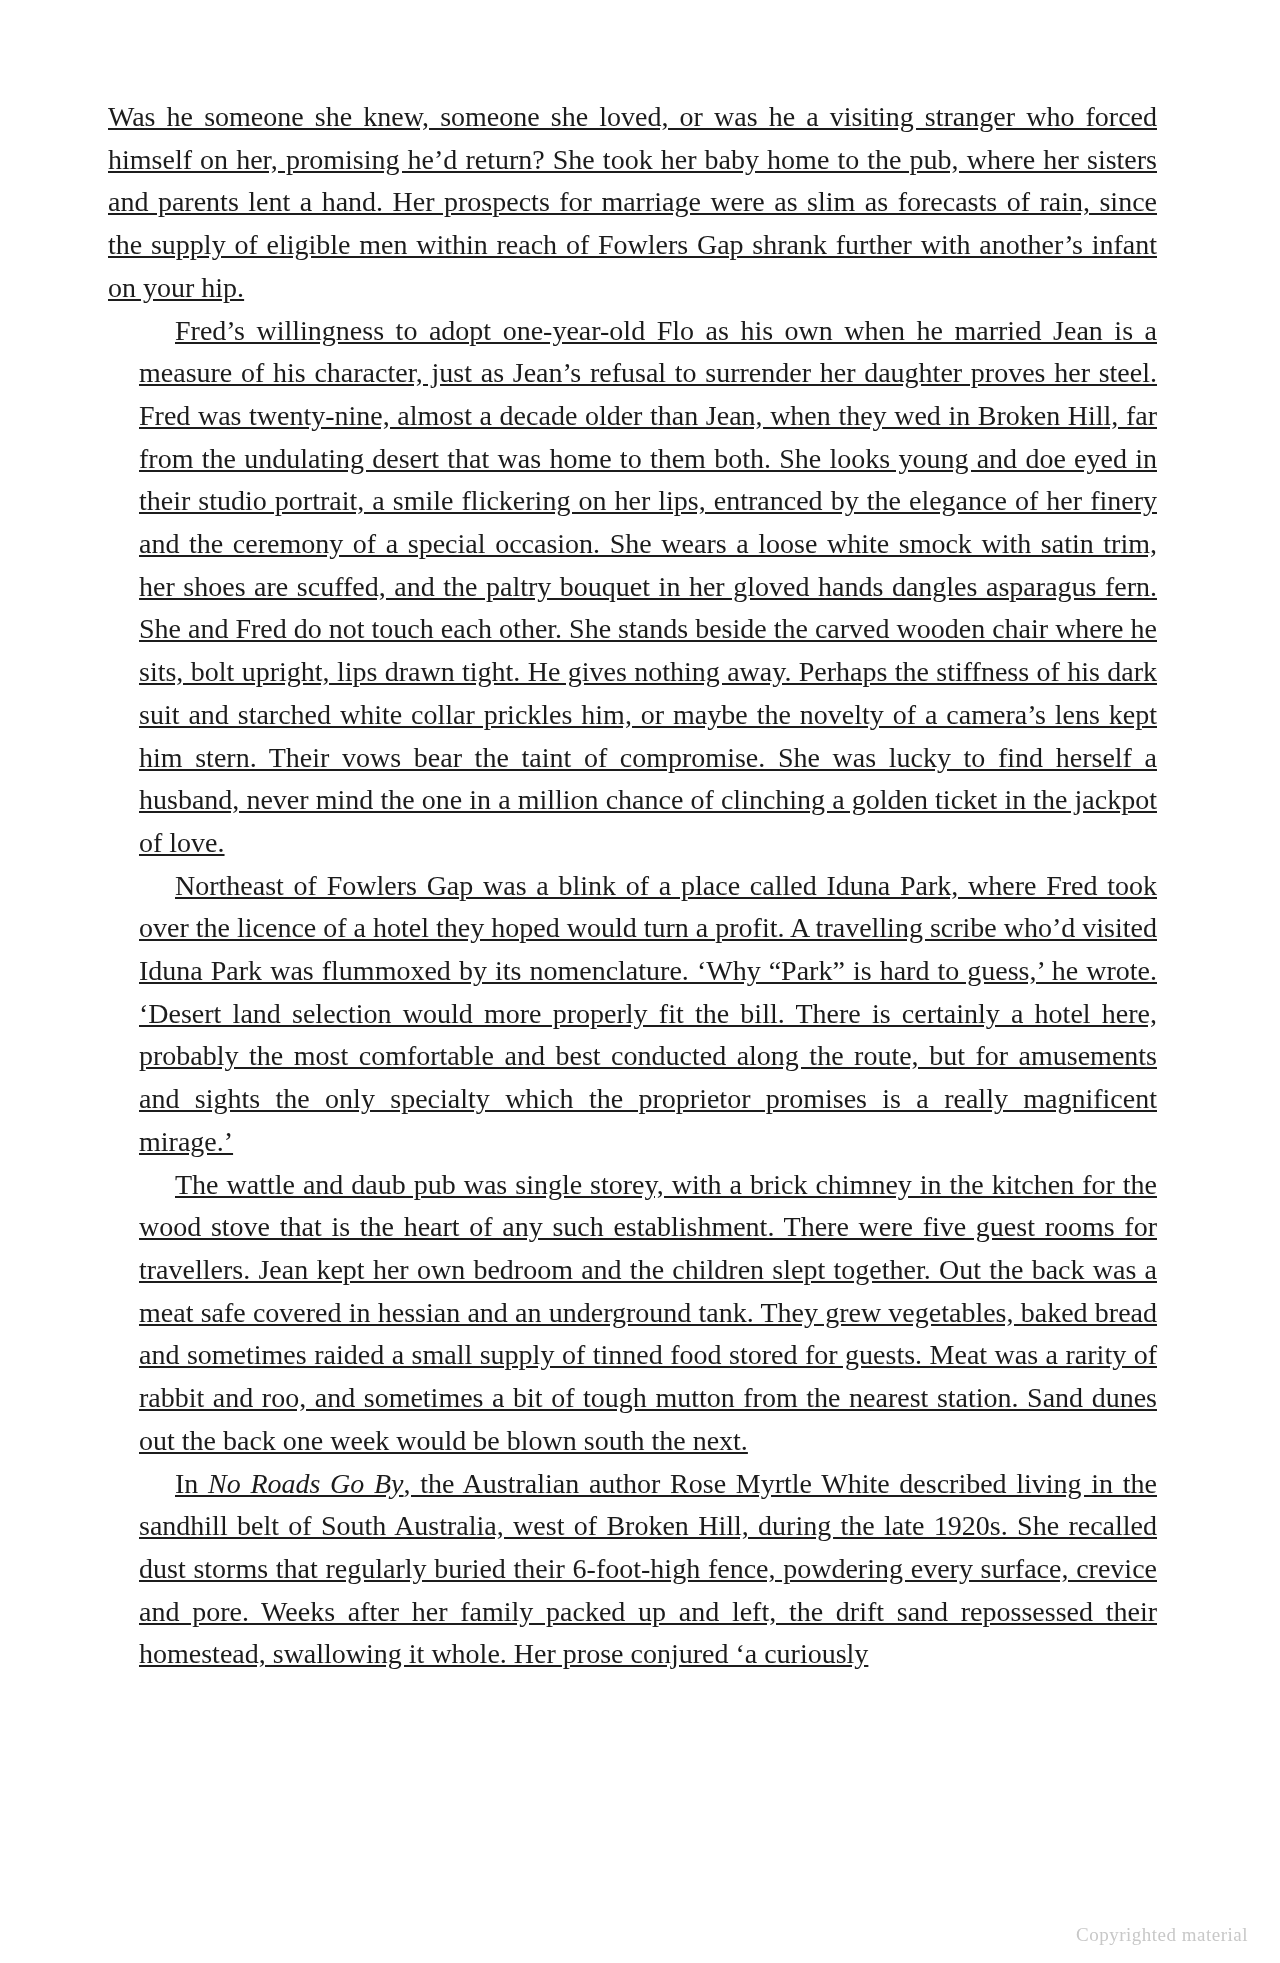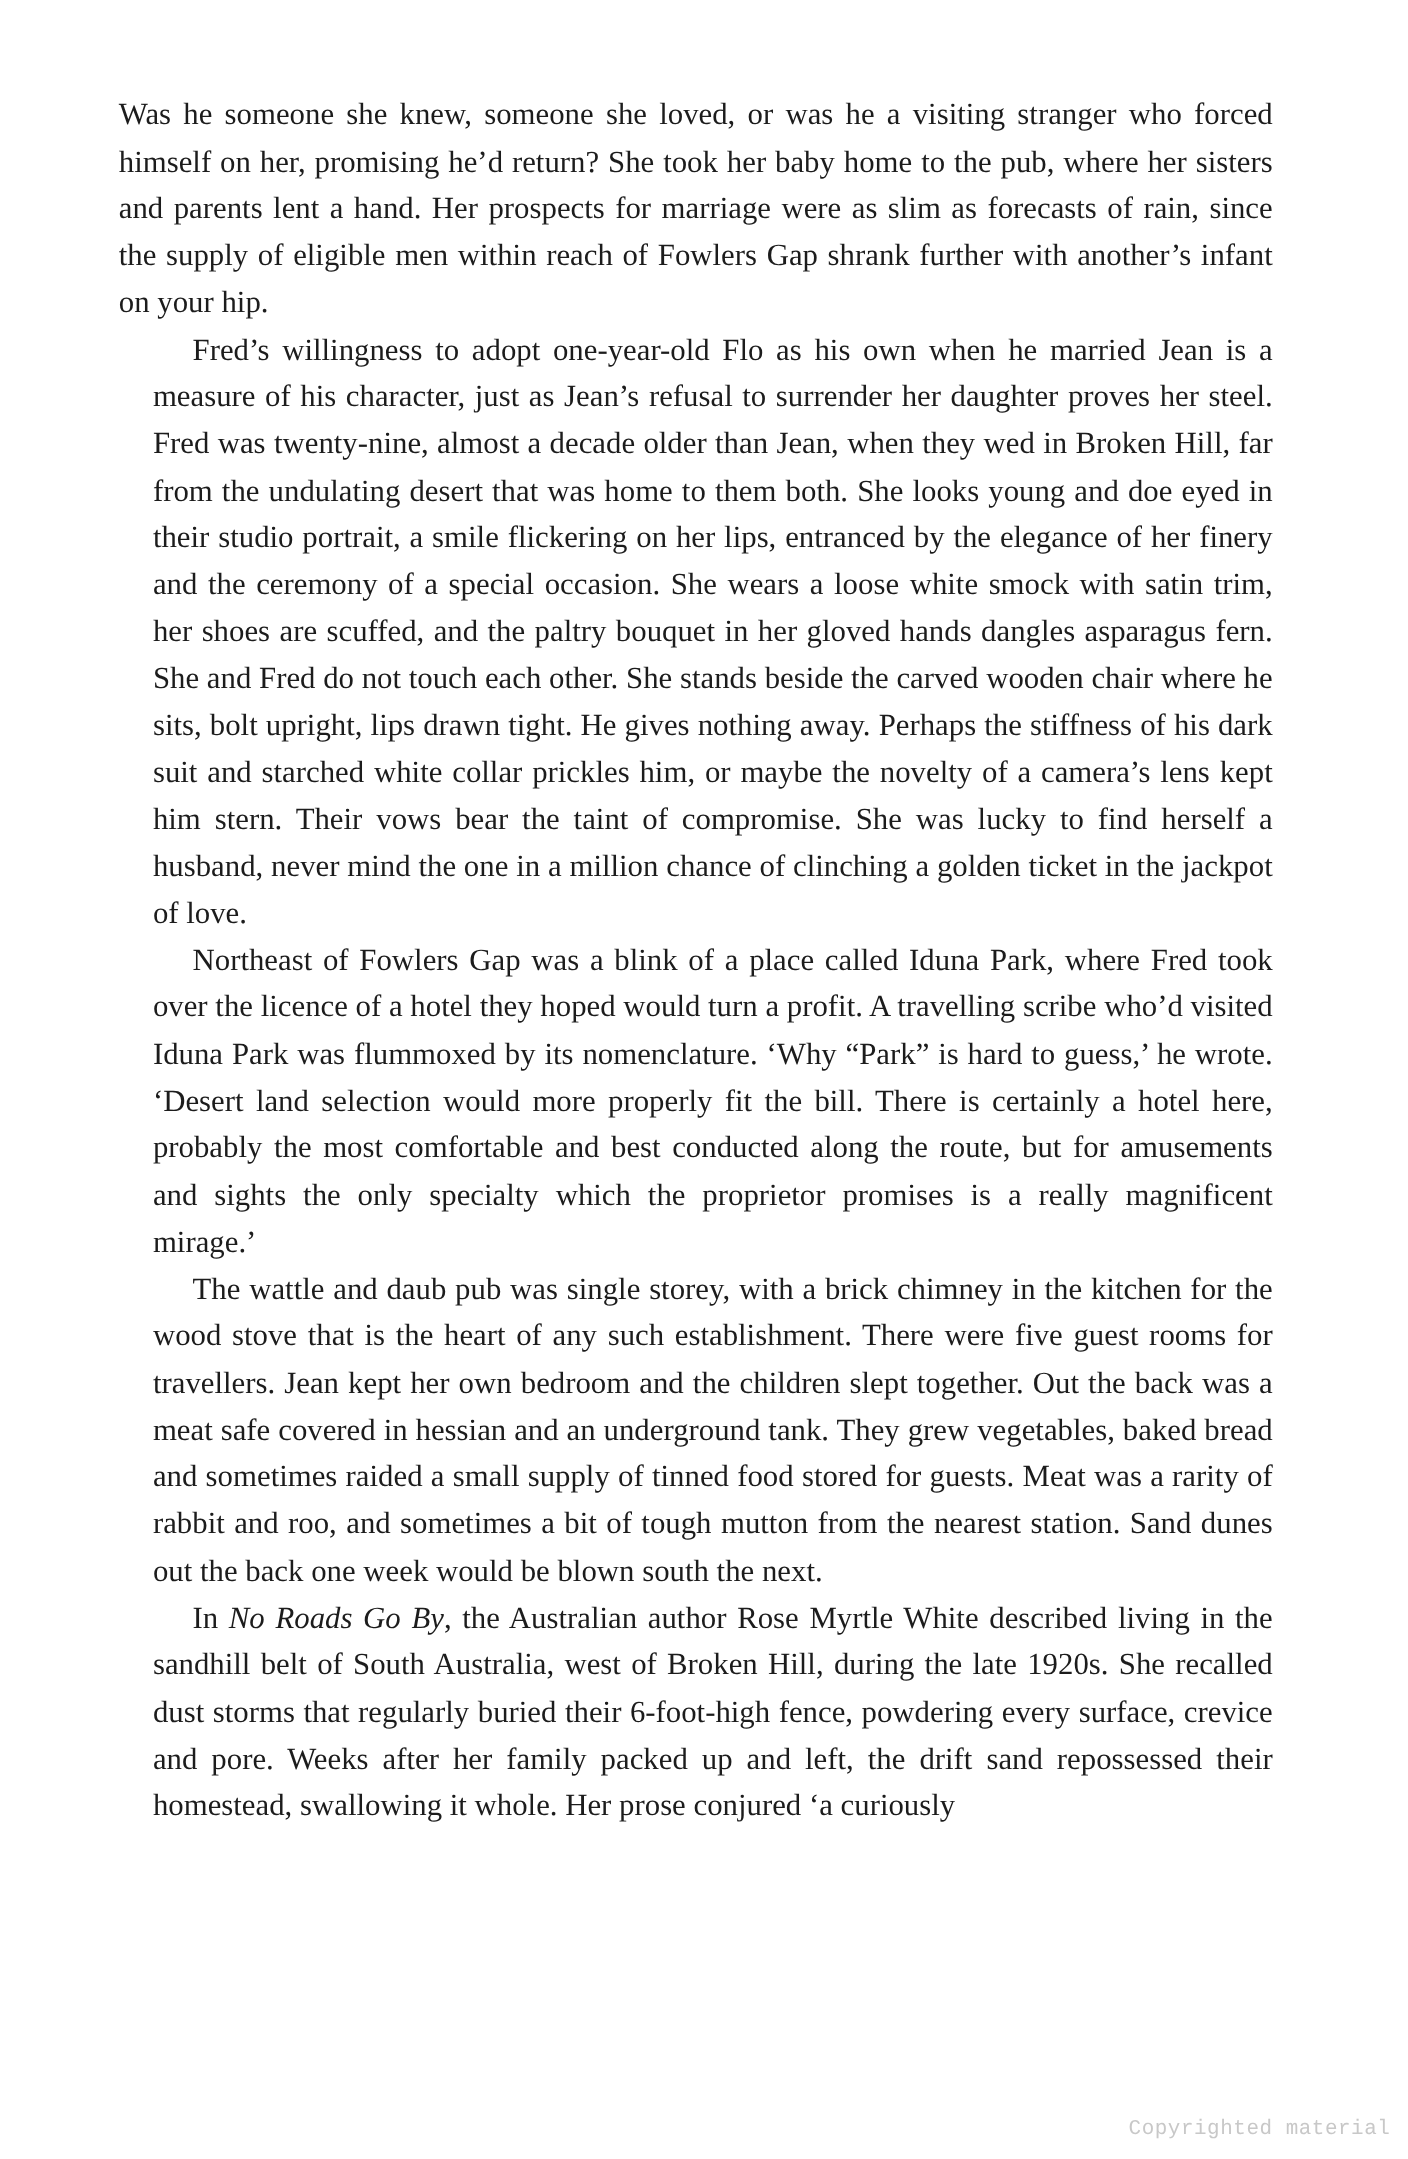--- a/index.html
+++ b/index.html
@@ -11,44 +11,45 @@
     position: relative;
     width: 1280px;
     height: 1963px;
     background: #ffffff;
     overflow: hidden;
     font-family: "Liberation Serif", serif;
   }
   .text-column {
     position: absolute;
     left: 108px;
-    top: 84px;
+    top: 96px;
     width: 1049px;
     color: #1c1c1c;
     font-size: 28px;
     line-height: 42.7px;
     text-align: justify;
     text-justify: inter-word;
+    text-decoration: underline;
   }
   .text-column p {
     margin: 0;
     padding: 0;
   }
   .text-column p.indented {
     text-indent: 36px;
     margin-left: 31px;
   }
   .text-column em {
     font-style: italic;
   }
   .copyright-notice {
     position: absolute;
-    right: 16px;
+    right: 32px;
     top: 1924px;
-    font-family: Liberation Mono, monospace;
+    font-family: Liberation Serif, serif;
     font-size: 19px;
     color: #c8c8c8;
     letter-spacing: 0.5px;
   }
 </style>
 </head>
 <body>
 
 <div class="page">
   <div class="text-column" id="text-column">

